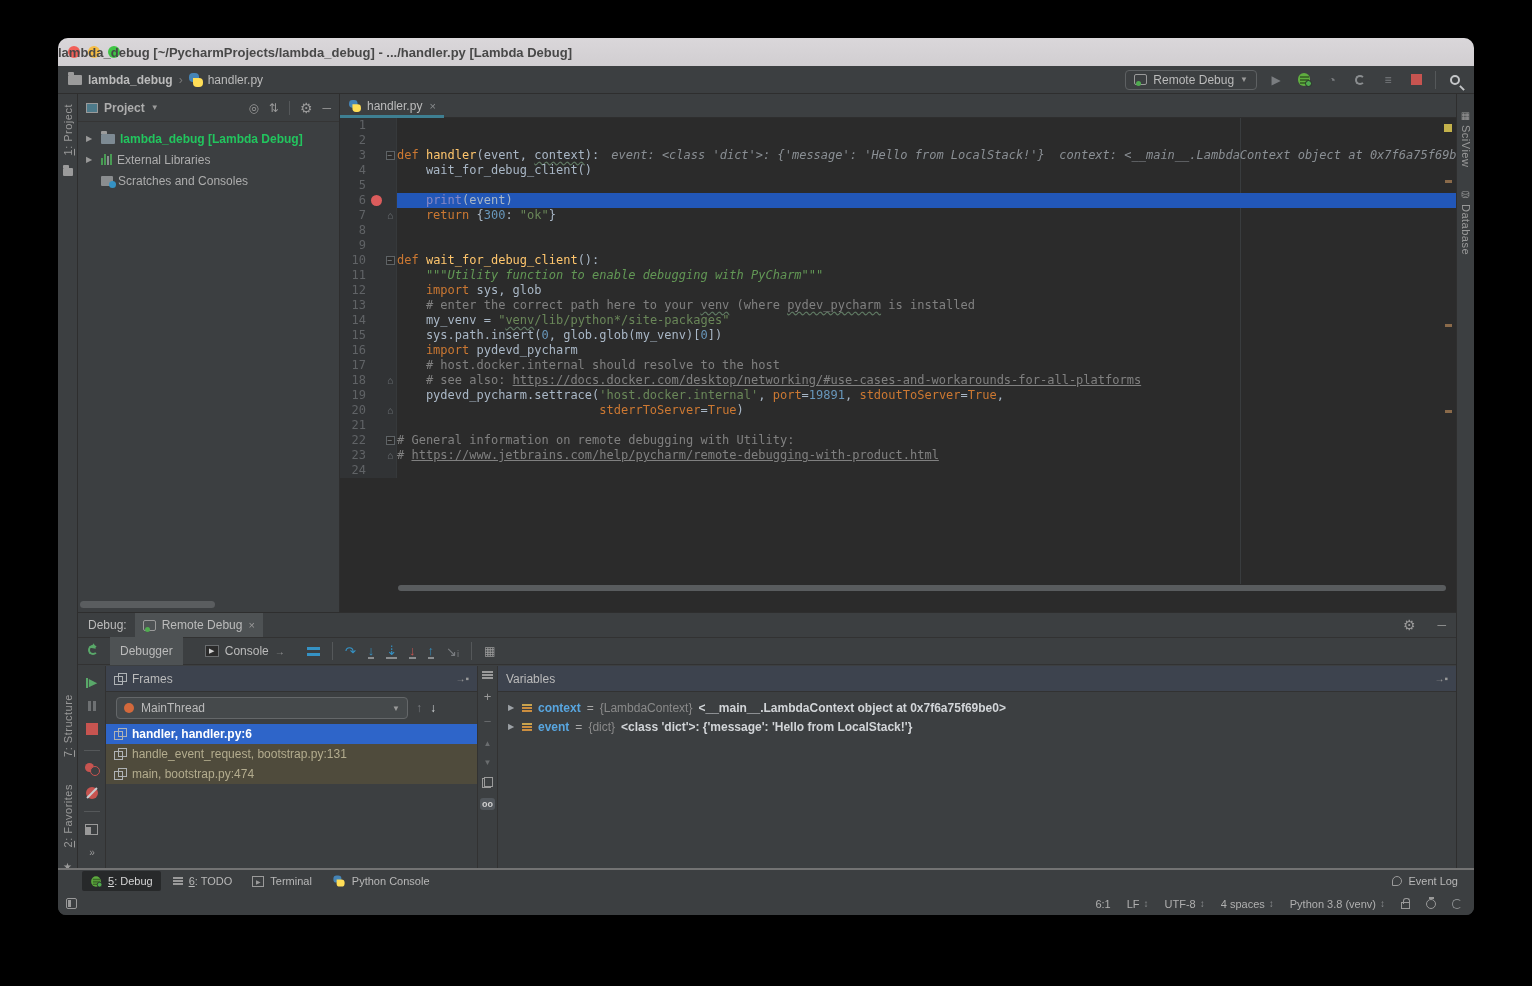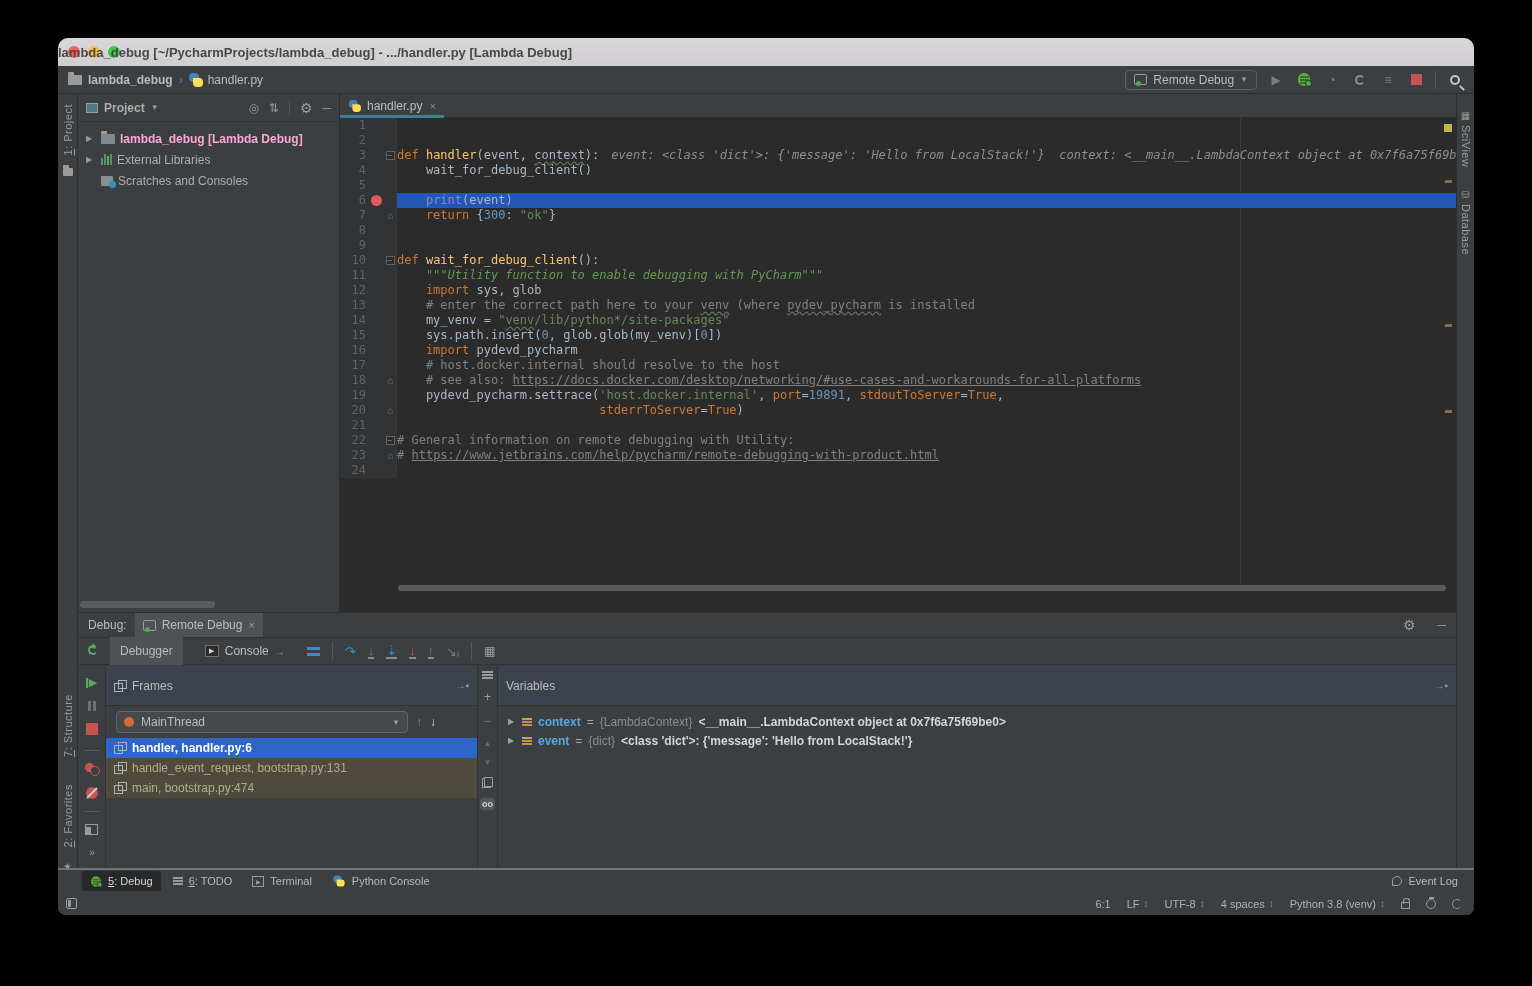--- a/index.html
+++ b/index.html
@@ -133,21 +133,21 @@
   .i-bpcircles { position:relative; width:14px; height:12px; }
   .i-bpcircles::before { content:""; position:absolute; left:0; top:0; width:9px; height:9px; border-radius:50%; background:var(--stop-red); }
   .i-bpcircles::after { content:""; position:absolute; left:5px; top:3px; width:8px; height:8px; border-radius:50%; border:1.5px solid var(--stop-red); background:var(--chrome-bg); }
   .i-mute { position:relative; width:12px; height:12px; border-radius:50%; background:var(--stop-red); }
   .i-mute::after { content:""; position:absolute; left:-1px; top:5px; width:14px; height:2px; background:#c9cdd0; transform:rotate(-45deg); }
   .i-layout { width:13px; height:11px; border:1px solid #9a9a9a; position:relative; }
   .i-layout::before { content:""; position:absolute; left:0; top:2px; width:5px; height:7px; background:#9a9a9a; }
   .more { color:#9a9a9a; font-size:10px; letter-spacing:-1px; }
 
   .frames { width:372px; border-right:1px solid #323232; display:flex; flex-direction:column; }
-  .panelhead { height:40px; background:#3d434e; border-bottom:1px solid #323232; display:flex; align-items:center; gap:6px; padding:0 8px; }
+  .panelhead { height:26px; background:#3d434e; border-bottom:1px solid #323232; display:flex; align-items:center; gap:6px; padding:0 8px; }
   .ovsq { position:relative; width:12px; height:12px; flex:none; }
   .ovsq::before { content:""; position:absolute; left:0; top:3px; width:7px; height:7px; border:1px solid #aeb2b5; }
   .ovsq::after { content:""; position:absolute; left:4px; top:0; width:7px; height:7px; border:1px solid #aeb2b5; background:transparent; }
   .threadrow { height:32px; display:flex; align-items:center; gap:8px; padding:0 10px; }
   .threadbox { width:292px; height:22px; border:1px solid #646769; border-radius:4px; background:#45494b;
                display:flex; align-items:center; gap:7px; padding:0 7px; }
   .tdot { width:10px; height:10px; border-radius:50%; background:#d3693c; }
   .threadbox .sp { flex:1; }
   .arr { font-size:12px; }
   .framelist { flex:1; }
@@ -284,21 +284,21 @@
         <span>⇅</span>
         <span class="divider-v" style="height:14px;"></span>
         <span class="i-gear">⚙</span>
         <span class="i-min">─</span>
       </div>
     </div>
     <div class="tree">
       <div class="trow">
         <span class="texp">▶</span>
         <span class="i-folder" style="background:#7d8a93;"></span>
-        <span class="tlabel bold" style="color:#f9a8d4;">lambda_debug [Lambda Debug]</span>
+        <span class="tlabel bold" style="color:#22c55e;">lambda_debug [Lambda Debug]</span>
       </div>
       <div class="trow">
         <span class="texp">▶</span>
         <span class="i-libs">
             <span style="height:7px;"></span>
             <span style="height:11px;"></span>
             <span style="height:9px;background:#8a8d8f;"></span>
             <span style="height:11px;"></span>
           </span>
         <span class="tlabel">External Libraries</span>

